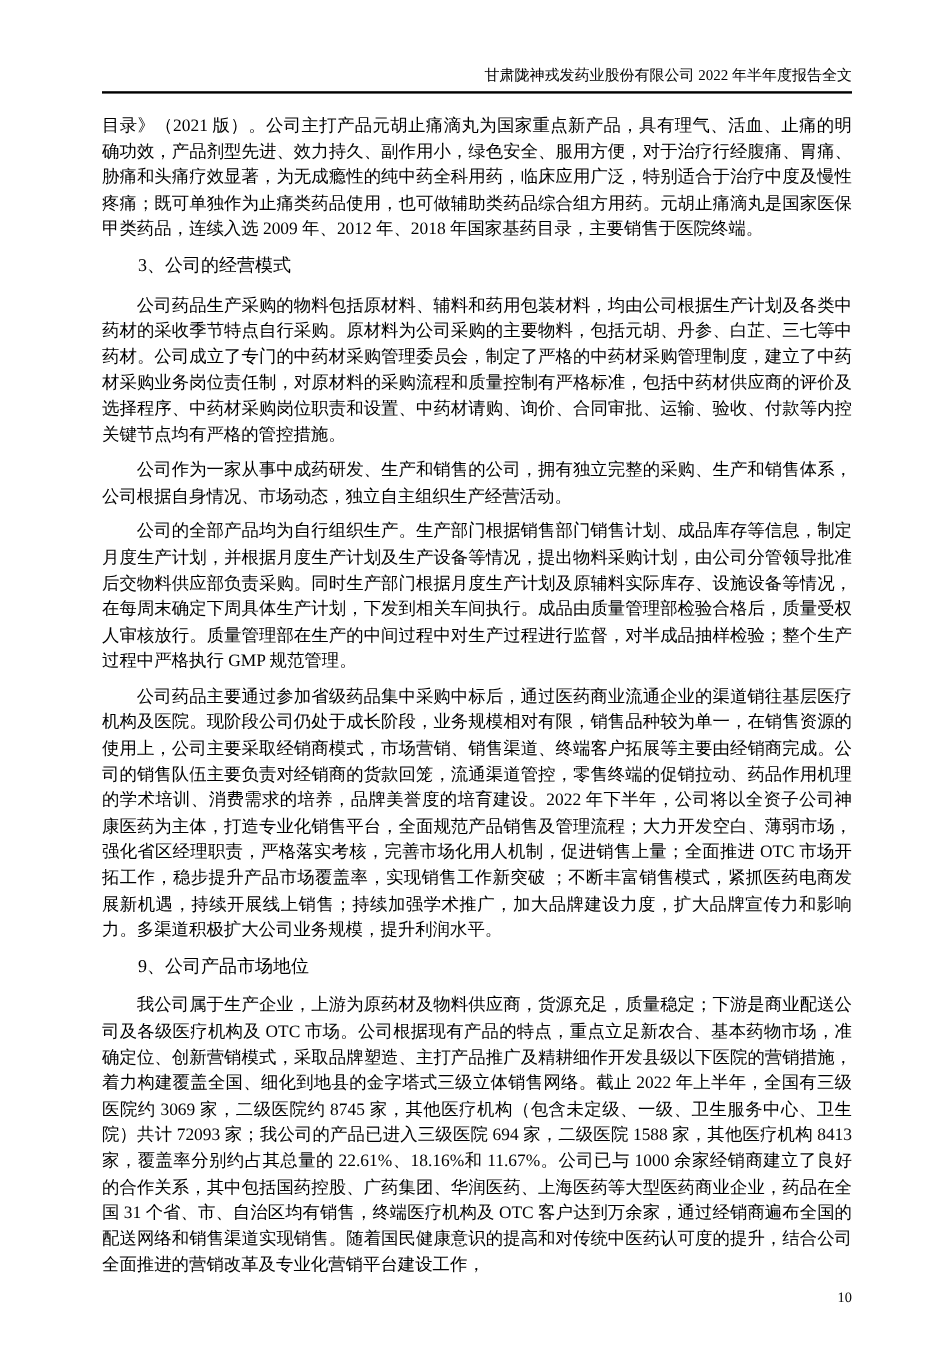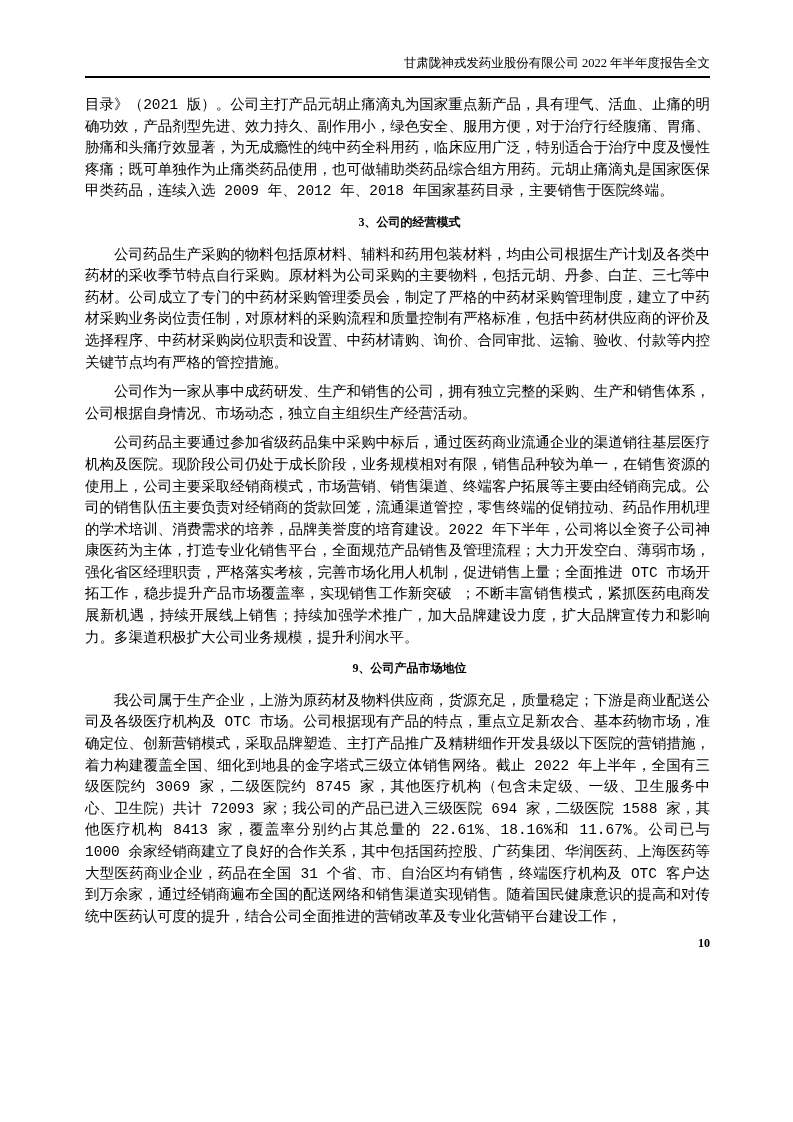--- a/index.html
+++ b/index.html
@@ -29,58 +29,57 @@
   .doc-body {
     margin-top: 17px;
     font-size: 14.5px;
     line-height: 21.6px;
     text-align: justify;
     text-justify: inter-ideograph;
   }
   .para {
     margin: 0 0 8px 0;
     text-indent: 2em;
-    font-family: Liberation Mono, monospace;
   }
   .para.no-indent {
     text-indent: 0;
   }
   .heading {
-    font-size: 12px;
-    font-weight: bold;
+    font-size: 15px;
+    font-weight: normal;
     margin: 9px 0 11px 0;
     text-indent: 2em;
-    text-align: center;
+    text-align: left;
   }
   .footer {
     margin-top: 6px;
     text-align: right;
     font-size: 12px;
     line-height: 15px;
-    font-weight: bold;
   }
 </style>
 </head>
 <body>
 
 <div class="page">
 
   <div class="header">
     <span class="header-title">甘肃陇神戎发药业股份有限公司 2022 年半年度报告全文</span>
   </div>
 
   <div class="doc-body">
     <p class="para no-indent">目录》（2021 版）。公司主打产品元胡止痛滴丸为国家重点新产品，具有理气、活血、止痛的明确功效，产品剂型先进、效力持久、副作用小，绿色安全、服用方便，对于治疗行经腹痛、胃痛、胁痛和头痛疗效显著，为无成瘾性的纯中药全科用药，临床应用广泛，特别适合于治疗中度及慢性疼痛；既可单独作为止痛类药品使用，也可做辅助类药品综合组方用药。元胡止痛滴丸是国家医保甲类药品，连续入选 2009 年、2012 年、2018 年国家基药目录，主要销售于医院终端。</p>
 
     <h3 class="heading">3、公司的经营模式</h3>
 
     <p class="para">公司药品生产采购的物料包括原材料、辅料和药用包装材料，均由公司根据生产计划及各类中药材的采收季节特点自行采购。原材料为公司采购的主要物料，包括元胡、丹参、白芷、三七等中药材。公司成立了专门的中药材采购管理委员会，制定了严格的中药材采购管理制度，建立了中药材采购业务岗位责任制，对原材料的采购流程和质量控制有严格标准，包括中药材供应商的评价及选择程序、中药材采购岗位职责和设置、中药材请购、询价、合同审批、运输、验收、付款等内控关键节点均有严格的管控措施。</p>
 
     <p class="para">公司作为一家从事中成药研发、生产和销售的公司，拥有独立完整的采购、生产和销售体系，公司根据自身情况、市场动态，独立自主组织生产经营活动。</p>
 
+    <p class="para">公司的全部产品均为自行组织生产。生产部门根据销售部门销售计划、成品库存等信息，制定月度生产计划，并根据月度生产计划及生产设备等情况，提出物料采购计划，由公司分管领导批准后交物料供应部负责采购。同时生产部门根据月度生产计划及原辅料实际库存、设施设备等情况，在每周末确定下周具体生产计划，下发到相关车间执行。成品由质量管理部检验合格后，质量受权人审核放行。质量管理部在生产的中间过程中对生产过程进行监督，对半成品抽样检验；整个生产过程中严格执行 GMP 规范管理。</p>
 
     <p class="para">公司药品主要通过参加省级药品集中采购中标后，通过医药商业流通企业的渠道销往基层医疗机构及医院。现阶段公司仍处于成长阶段，业务规模相对有限，销售品种较为单一，在销售资源的使用上，公司主要采取经销商模式，市场营销、销售渠道、终端客户拓展等主要由经销商完成。公司的销售队伍主要负责对经销商的货款回笼，流通渠道管控，零售终端的促销拉动、药品作用机理的学术培训、消费需求的培养，品牌美誉度的培育建设。2022 年下半年，公司将以全资子公司神康医药为主体，打造专业化销售平台，全面规范产品销售及管理流程；大力开发空白、薄弱市场，强化省区经理职责，严格落实考核，完善市场化用人机制，促进销售上量；全面推进 OTC 市场开拓工作，稳步提升产品市场覆盖率，实现销售工作新突破 ；不断丰富销售模式，紧抓医药电商发展新机遇，持续开展线上销售；持续加强学术推广，加大品牌建设力度，扩大品牌宣传力和影响力。多渠道积极扩大公司业务规模，提升利润水平。</p>
 
     <h3 class="heading">9、公司产品市场地位</h3>
 
     <p class="para">我公司属于生产企业，上游为原药材及物料供应商，货源充足，质量稳定；下游是商业配送公司及各级医疗机构及 OTC 市场。公司根据现有产品的特点，重点立足新农合、基本药物市场，准确定位、创新营销模式，采取品牌塑造、主打产品推广及精耕细作开发县级以下医院的营销措施，着力构建覆盖全国、细化到地县的金字塔式三级立体销售网络。截止 2022 年上半年，全国有三级医院约 3069 家，二级医院约 8745 家，其他医疗机构（包含未定级、一级、卫生服务中心、卫生院）共计 72093 家；我公司的产品已进入三级医院 694 家，二级医院 1588 家，其他医疗机构 8413 家，覆盖率分别约占其总量的 22.61%、18.16%和 11.67%。公司已与 1000 余家经销商建立了良好的合作关系，其中包括国药控股、广药集团、华润医药、上海医药等大型医药商业企业，药品在全国 31 个省、市、自治区均有销售，终端医疗机构及 OTC 客户达到万余家，通过经销商遍布全国的配送网络和销售渠道实现销售。随着国民健康意识的提高和对传统中医药认可度的提升，结合公司全面推进的营销改革及专业化营销平台建设工作，</p>
   </div>
 
   <div class="footer">
     <span class="page-number">10</span>

